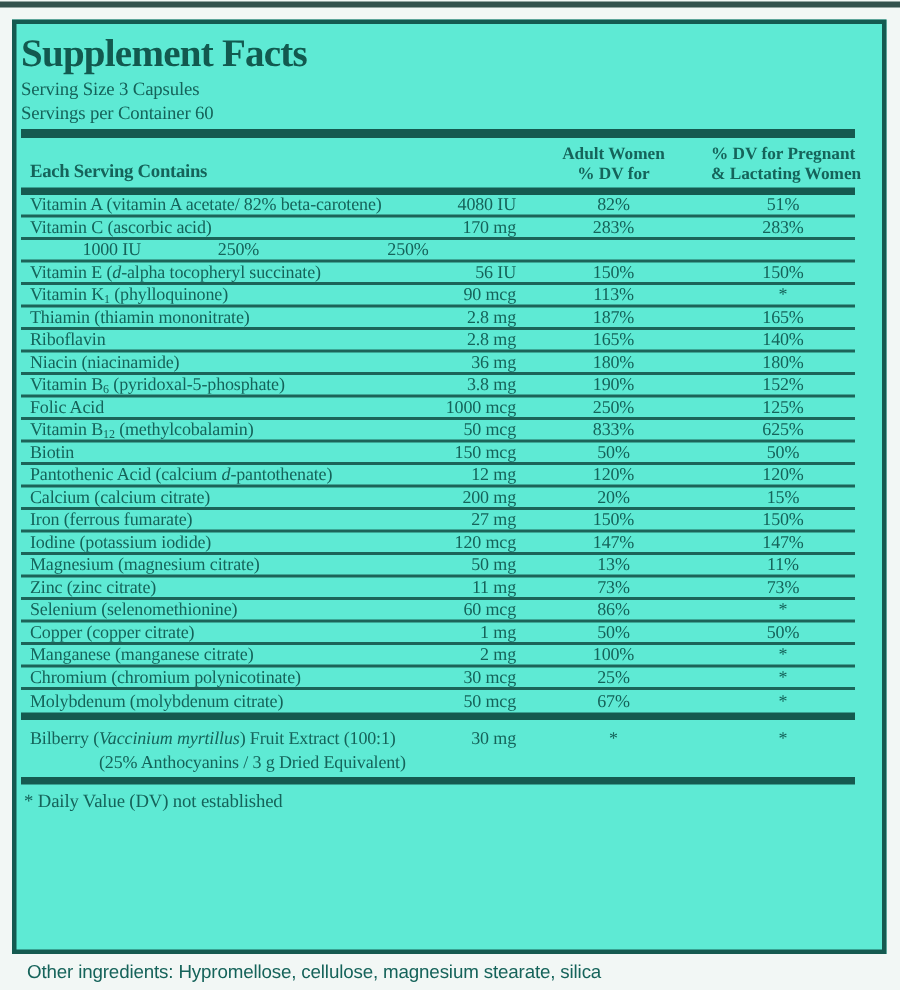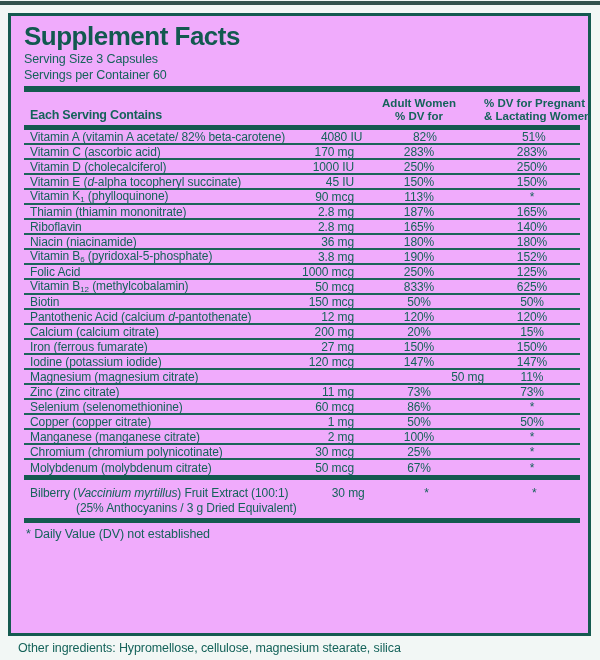--- a/index.html
+++ b/index.html
@@ -6,22 +6,23 @@
   body{
     width:600px;height:660px;position:relative;
     background:#f2f7f5;
     font-family:"Liberation Sans",sans-serif;
     color:#15635a;
     overflow:hidden;
   }
   .topbar{position:absolute;left:0;top:1px;width:600px;height:4px;background:#33524d;}
   .panel{
     position:absolute;left:8px;top:13px;width:583px;height:623px;
-    box-sizing:border-box;border:3px solid #155a50;background:#f0abfc;
-    padding:2px 12px 0 13px;
+    box-sizing:border-box;border:3px solid #155a50;background:#5eead4;
+    padding:2px 12px 0 3px;
+    font-family:Liberation Serif, serif;
   }
   .content{width:556px;}
   .sf-title{font-size:26px;font-weight:bold;letter-spacing:-0.5px;color:#12594f;margin-top:3px;line-height:30px;}
   .sub{font-size:12.5px;line-height:16px;letter-spacing:-0.1px;}
   .bar{height:6px;background:#155a50;margin-top:3px;}
   .bar.thin5{height:5px;margin-top:0;}
   .colheads{display:flex;align-items:flex-end;padding:5px 0 3px 0;}
   .ch-name{flex:1;font-size:12.5px;font-weight:bold;padding-left:6px;letter-spacing:-0.2px;}
   .ch-amt{width:80px;}
   .ch-dv{width:130px;text-align:center;font-size:11.5px;font-weight:bold;line-height:12.5px;white-space:nowrap;}
@@ -72,28 +73,27 @@
         <div class="dv1">82%</div>
         <div class="dv2">51%</div>
       </div>
     <div class="row">
         <div class="name">Vitamin C (ascorbic acid)</div>
         <div class="amt">170 mg</div>
         <div class="dv1">283%</div>
         <div class="dv2">283%</div>
       </div>
     <div class="row">
-        <div class="name">Vitamin D (cholecalciferol)</div>
         <div class="amt">1000 IU</div>
         <div class="dv1">250%</div>
         <div class="dv2">250%</div>
       </div>
     <div class="row">
         <div class="name"><span>Vitamin E (</span><span class="it">d</span><span>-alpha tocopheryl succinate)</span></div>
-        <div class="amt">45 IU</div>
+        <div class="amt">56 IU</div>
         <div class="dv1">150%</div>
         <div class="dv2">150%</div>
       </div>
     <div class="row">
         <div class="name"><span>Vitamin K</span><span class="sb">1</span><span> (phylloquinone)</span></div>
         <div class="amt">90 mcg</div>
         <div class="dv1">113%</div>
         <div class="dv2">*</div>
       </div>
     <div class="row">
@@ -158,20 +158,21 @@
       </div>
     <div class="row">
         <div class="name">Iodine (potassium iodide)</div>
         <div class="amt">120 mcg</div>
         <div class="dv1">147%</div>
         <div class="dv2">147%</div>
       </div>
     <div class="row">
         <div class="name">Magnesium (magnesium citrate)</div>
         <div class="amt">50 mg</div>
+        <div class="dv1">13%</div>
         <div class="dv2">11%</div>
       </div>
     <div class="row">
         <div class="name">Zinc (zinc citrate)</div>
         <div class="amt">11 mg</div>
         <div class="dv1">73%</div>
         <div class="dv2">73%</div>
       </div>
     <div class="row">
         <div class="name">Selenium (selenomethionine)</div>

